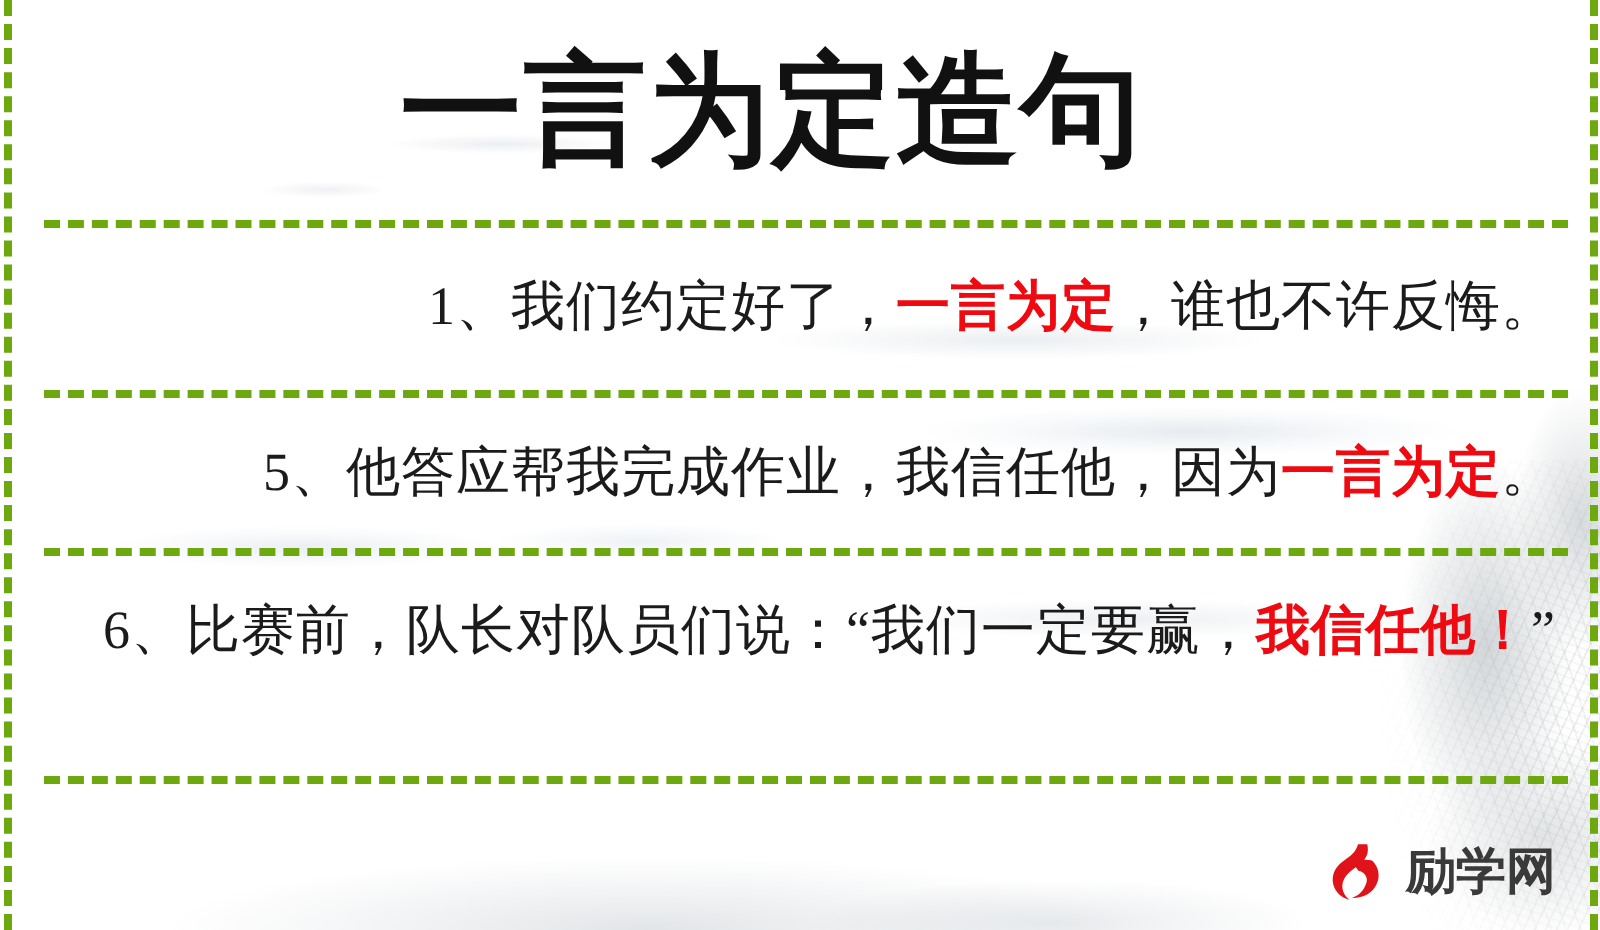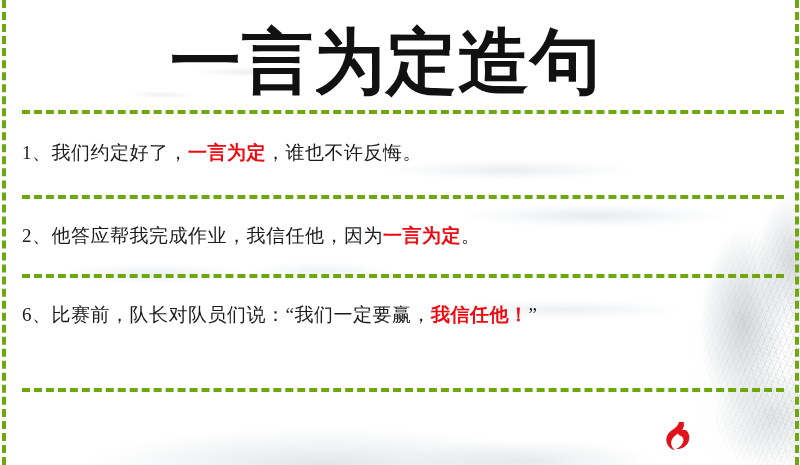--- a/index.html
+++ b/index.html
@@ -143,37 +143,38 @@
     z-index: 3;
   }
 
   .title {
     position: absolute;
     left: 0;
     top: 22px;
     width: 772px;
     text-align: center;
     font-family: "Liberation Serif", "DejaVu Serif", serif;
-    font-size: 71px;
+    font-size: 61px;
     font-weight: bold;
     color: #111111;
     letter-spacing: 1px;
     line-height: 1.15;
     white-space: nowrap;
   }
 
   .sentence {
     position: absolute;
     left: 22px;
     width: 756px;
     font-family: "Liberation Serif", "DejaVu Serif", serif;
-    font-size: 19px;
+    font-size: 27px;
     color: #1b1b1b;
     line-height: 44px;
     letter-spacing: 0.5px;
+    text-align: right;
   }
 
   .s1 { top: 131px; }
   .s2 { top: 214px; }
   .s3 { top: 293px; }
 
   .hl {
     color: #ee0a10;
     font-weight: bold;
   }
@@ -231,32 +232,33 @@
 
   <div class="content">
 
     <div class="title">一言为定造句</div>
 
     <div class="sentence s1">
       <span>1、我们约定好了，</span><span class="hl">一言为定</span><span>，谁也不许反悔。</span>
     </div>
 
     <div class="sentence s2">
-      <span>2、他答应帮我完成作业，我信任他，因为</span><span class="hl">一言为定</span><span>。</span>
+      <span>5、他答应帮我完成作业，我信任他，因为</span><span class="hl">一言为定</span><span>。</span>
     </div>
 
     <div class="sentence s3">
       <span>6、比赛前，队长对队员们说：“我们一定要赢，</span><span class="hl">我信任他！</span><span>”</span>
     </div>
 
   </div>
 
   <div class="watermark">
     <span class="wm-mark">
       <svg viewBox="0 0 64 64" width="33" height="33" aria-hidden="true">
         <path d="M40 4c2 9-1 14-7 19-7 6-13 9-16 16-3 7 0 15 6 19-7-1-14-7-16-15-2-9 2-17 9-22 8-6 13-9 15-17z" fill="#e0121a"></path>
         <path d="M45 20c6 6 8 15 4 23-4 9-14 14-24 13 6-2 11-6 13-12 2-6-1-10-5-13-4-3-6-7-4-12 4 0 12 0 16 1z" fill="#e0121a"></path>
         <path d="M33 30c5 2 8 7 6 12-2 6-9 8-14 6 5-1 8-4 8-8 0-4-2-7-4-9z" fill="#ffffff"></path>
       </svg>
     </span>
+    <span class="wm-text">励学网</span>
   </div>
 
 </div>
 
 </body></html>

